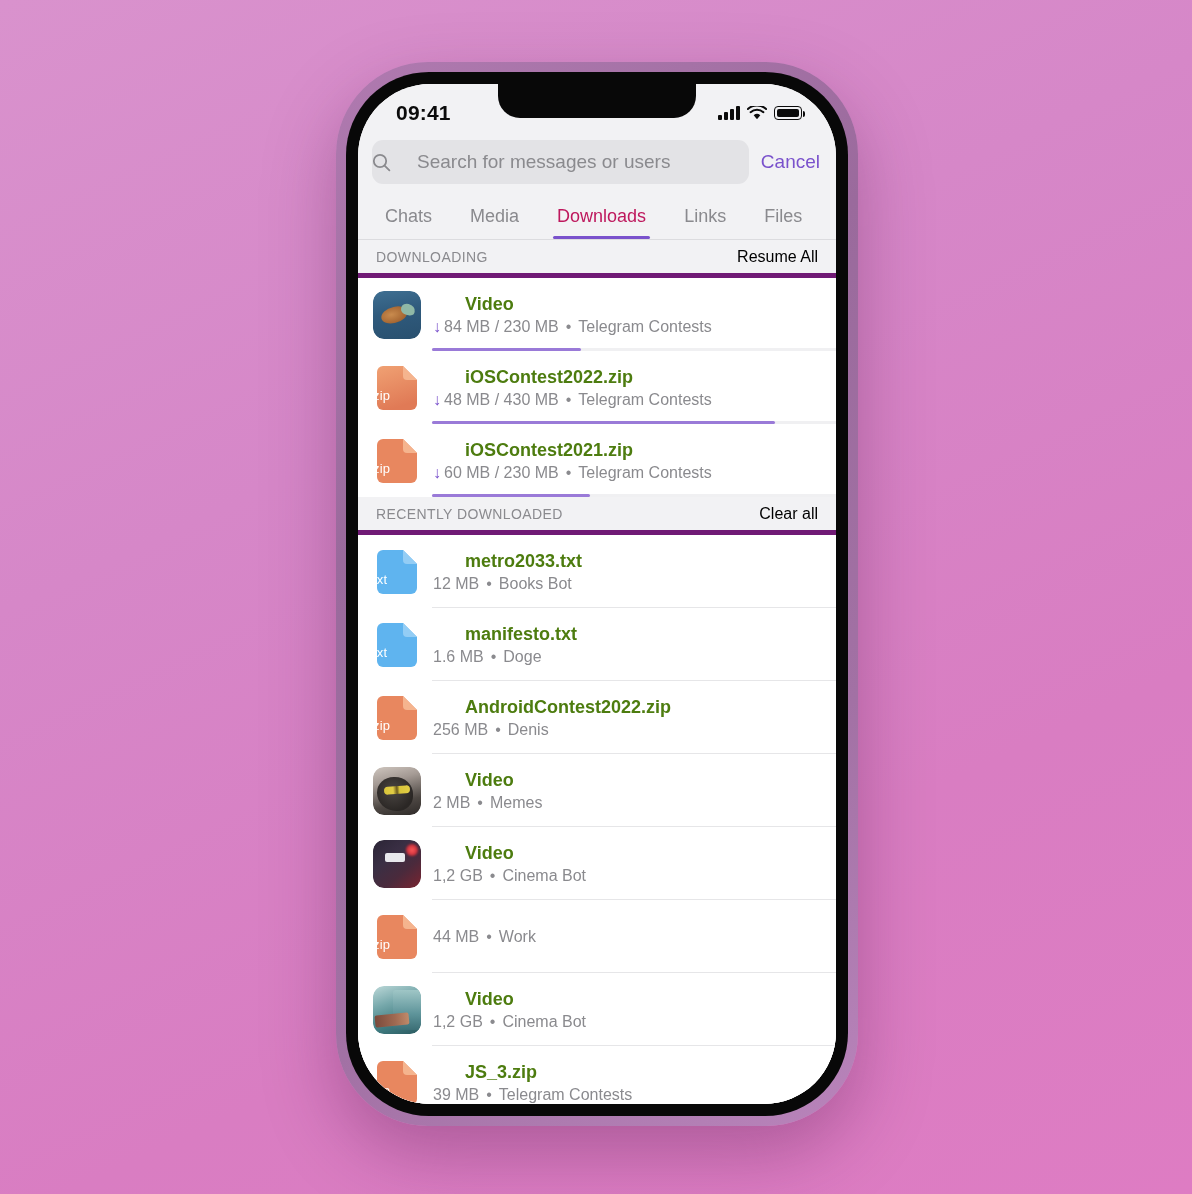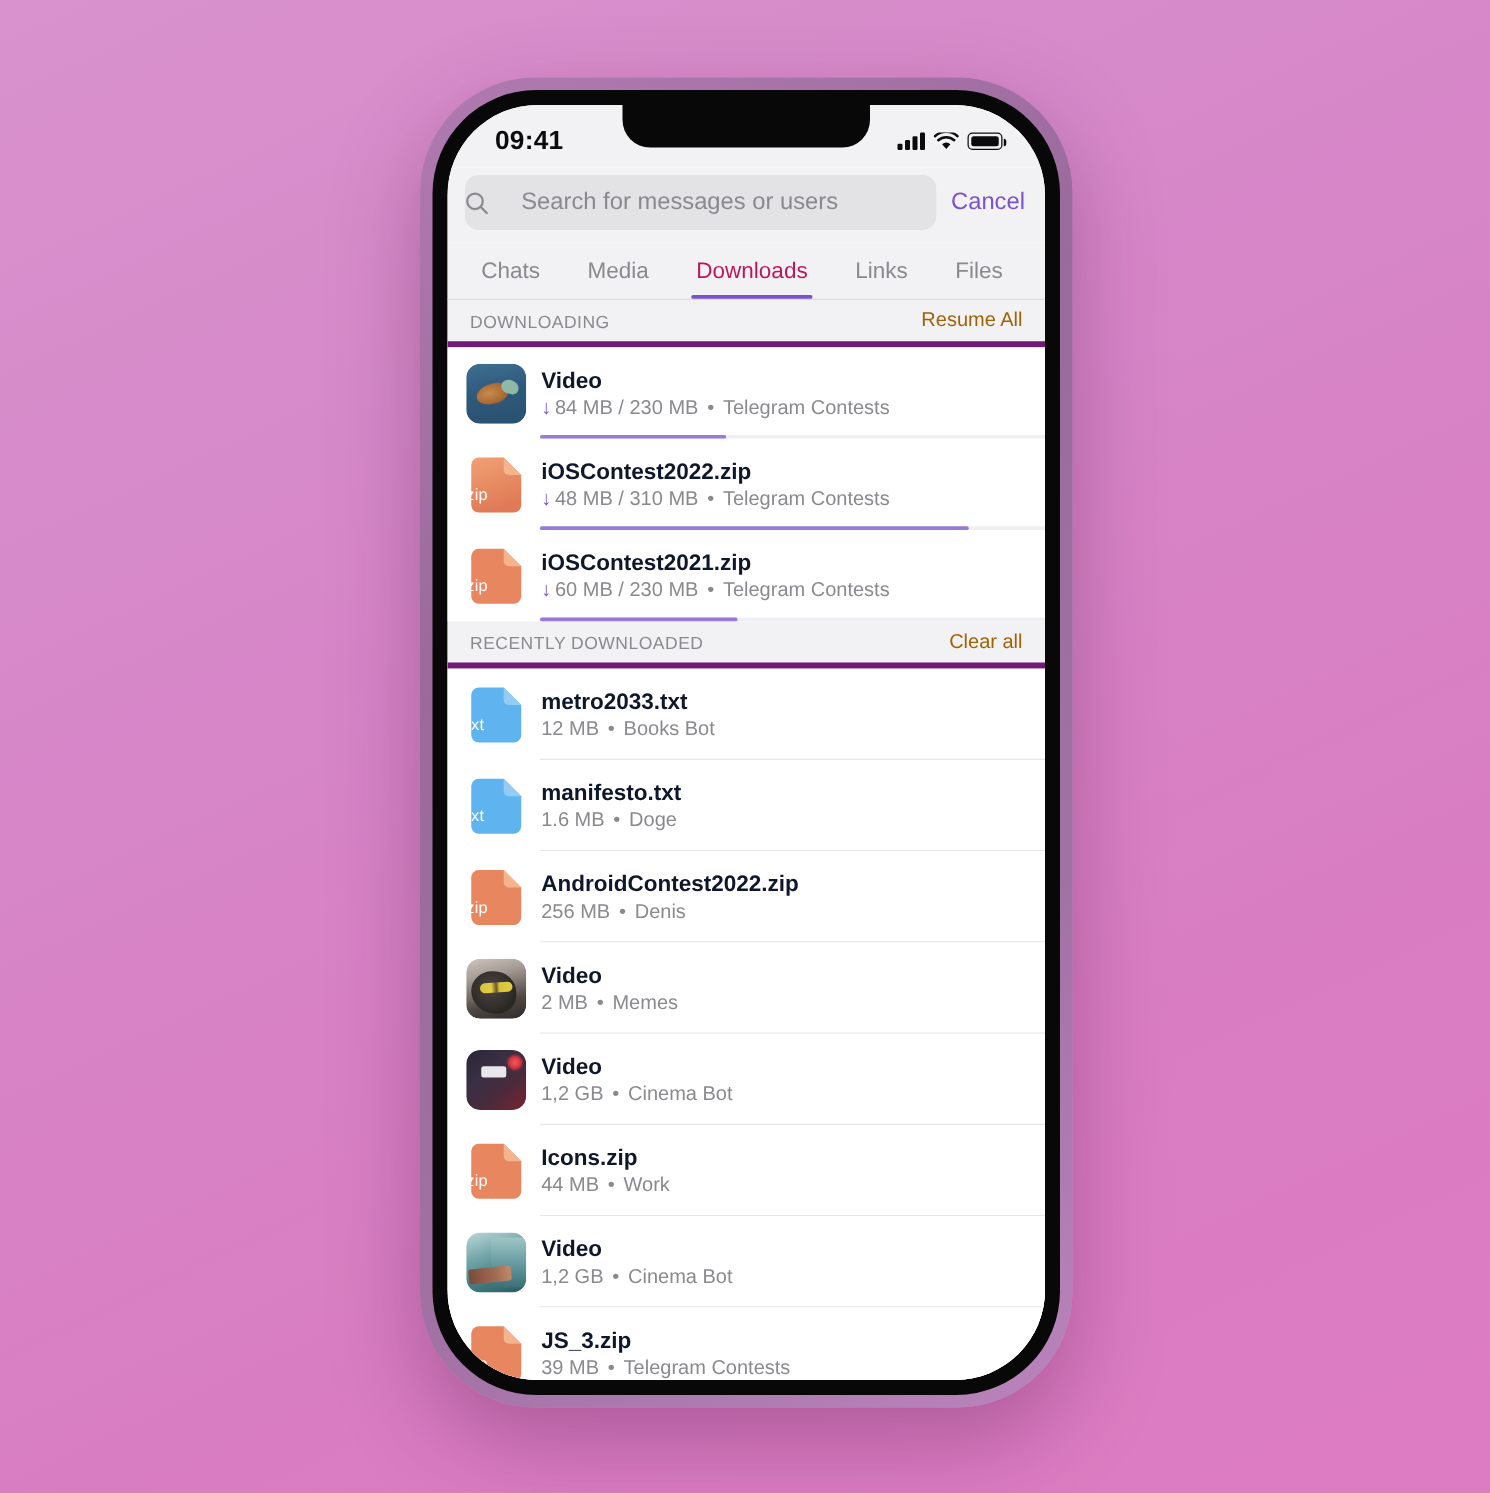--- a/index.html
+++ b/index.html
@@ -137,21 +137,21 @@
   .section-head {
     background: #f2f2f4;
     height: 38px;
     display: flex; align-items: center; justify-content: space-between;
     padding: 0 18px 0 18px;
     border-bottom: 5px solid #701a75;
   }
   .section-title {
     font-size: 14px; color: #8a8a8e; letter-spacing: 0.4px;
   }
-  .section-action { font-size: 16px; color: #a16207; }
+  .section-action { font-size: 16px; color: #000000; }
 
   
   .list { background: #ffffff; }
   .row {
     display: flex; align-items: center;
     padding: 0 0 0 15px;
     height: 73px;
     position: relative;
     background: #fff;
   }
@@ -166,22 +166,22 @@
     overflow: hidden;
     position: relative;
   }
   .row-body {
     flex: 1; min-width: 0;
     padding-left: 12px;
     display: flex; flex-direction: column; justify-content: center;
     gap: 3px;
   }
   .row-title {
-    font-size: 18px; font-weight: bold; color: #0f172a;
-    white-space: nowrap; overflow: hidden; text-overflow: clip;
+    font-size: 18px; font-weight: bold; color: #4d7c0f;
+    white-space: nowrap; overflow: hidden; text-overflow: clip; margin-left: 32px;
   }
   .row-sub {
     font-size: 16px; color: #8a8a8e;
     display: flex; align-items: center; gap: 2px;
     white-space: nowrap;
   }
   .dl-arrow {
     color: #7a52cc; font-size: 16px; margin-right: 1px;
     display: inline-block;
   }
@@ -369,21 +369,21 @@
                 <path d="M4 8 a6 6 0 0 1 6-6 h20 l14 14 v24 a6 6 0 0 1-6 6 H10 a6 6 0 0 1-6-6 Z" fill="url(#zipg2)"></path>
                 <path d="M30 2 l14 14 h-10 a4 4 0 0 1-4-4 Z" fill="#f5b48e"></path>
               </svg>
               <div class="ext">zip</div>
             </div>
           </div>
           <div class="row-body">
             <div class="row-title">iOSContest2022.zip</div>
             <div class="row-sub">
               <span class="dl-arrow">↓</span>
-              <span>48 MB / 310 MB</span>
+              <span>48 MB / 430 MB</span>
               <span class="sub-sep">•</span>
               <span>Telegram Contests</span>
             </div>
           </div>
           <div class="progress-track">
             <div class="progress-fill" style="width:85%"></div>
           </div>
         </div>
 
         <div class="row progress">
@@ -516,21 +516,20 @@
           <div class="thumb">
             <div class="fileicon">
               <svg viewBox="0 0 48 48">
                 <path d="M4 8 a6 6 0 0 1 6-6 h20 l14 14 v24 a6 6 0 0 1-6 6 H10 a6 6 0 0 1-6-6 Z" fill="#e8875f"></path>
                 <path d="M30 2 l14 14 h-10 a4 4 0 0 1-4-4 Z" fill="#f5b48e"></path>
               </svg>
               <div class="ext">zip</div>
             </div>
           </div>
           <div class="row-body">
-            <div class="row-title">Icons.zip</div>
             <div class="row-sub">
               <span>44 MB</span>
               <span class="sub-sep">•</span>
               <span>Work</span>
             </div>
           </div>
           <div class="divider"></div>
         </div>
 
         <div class="row">

